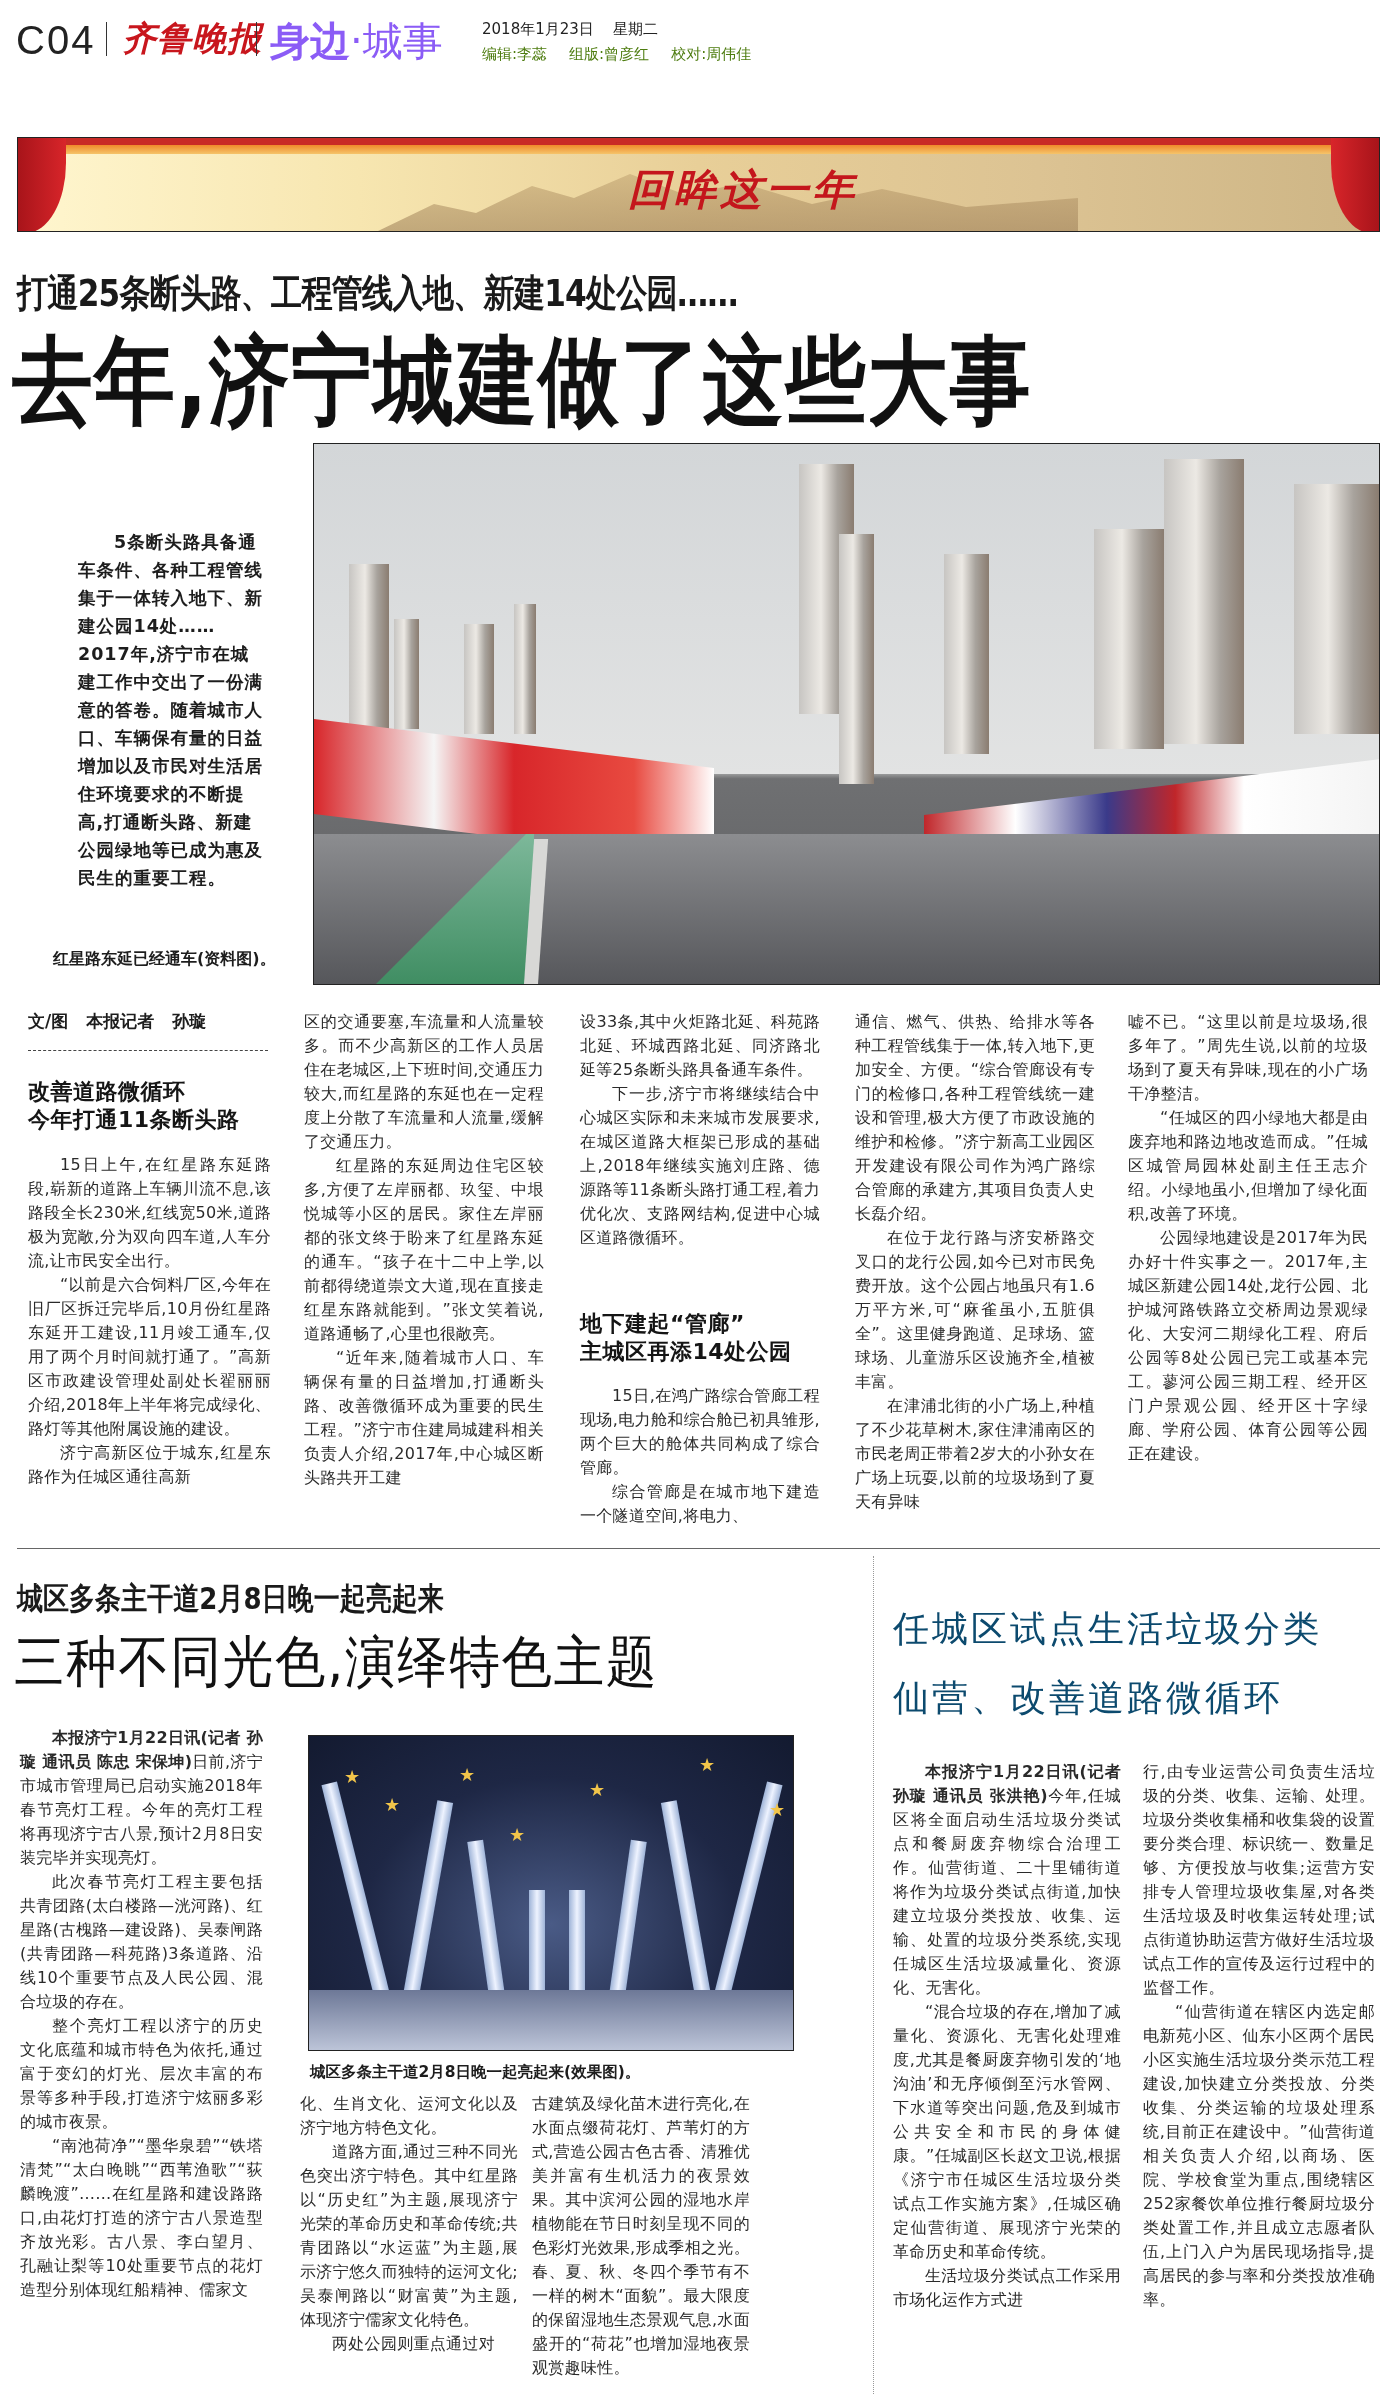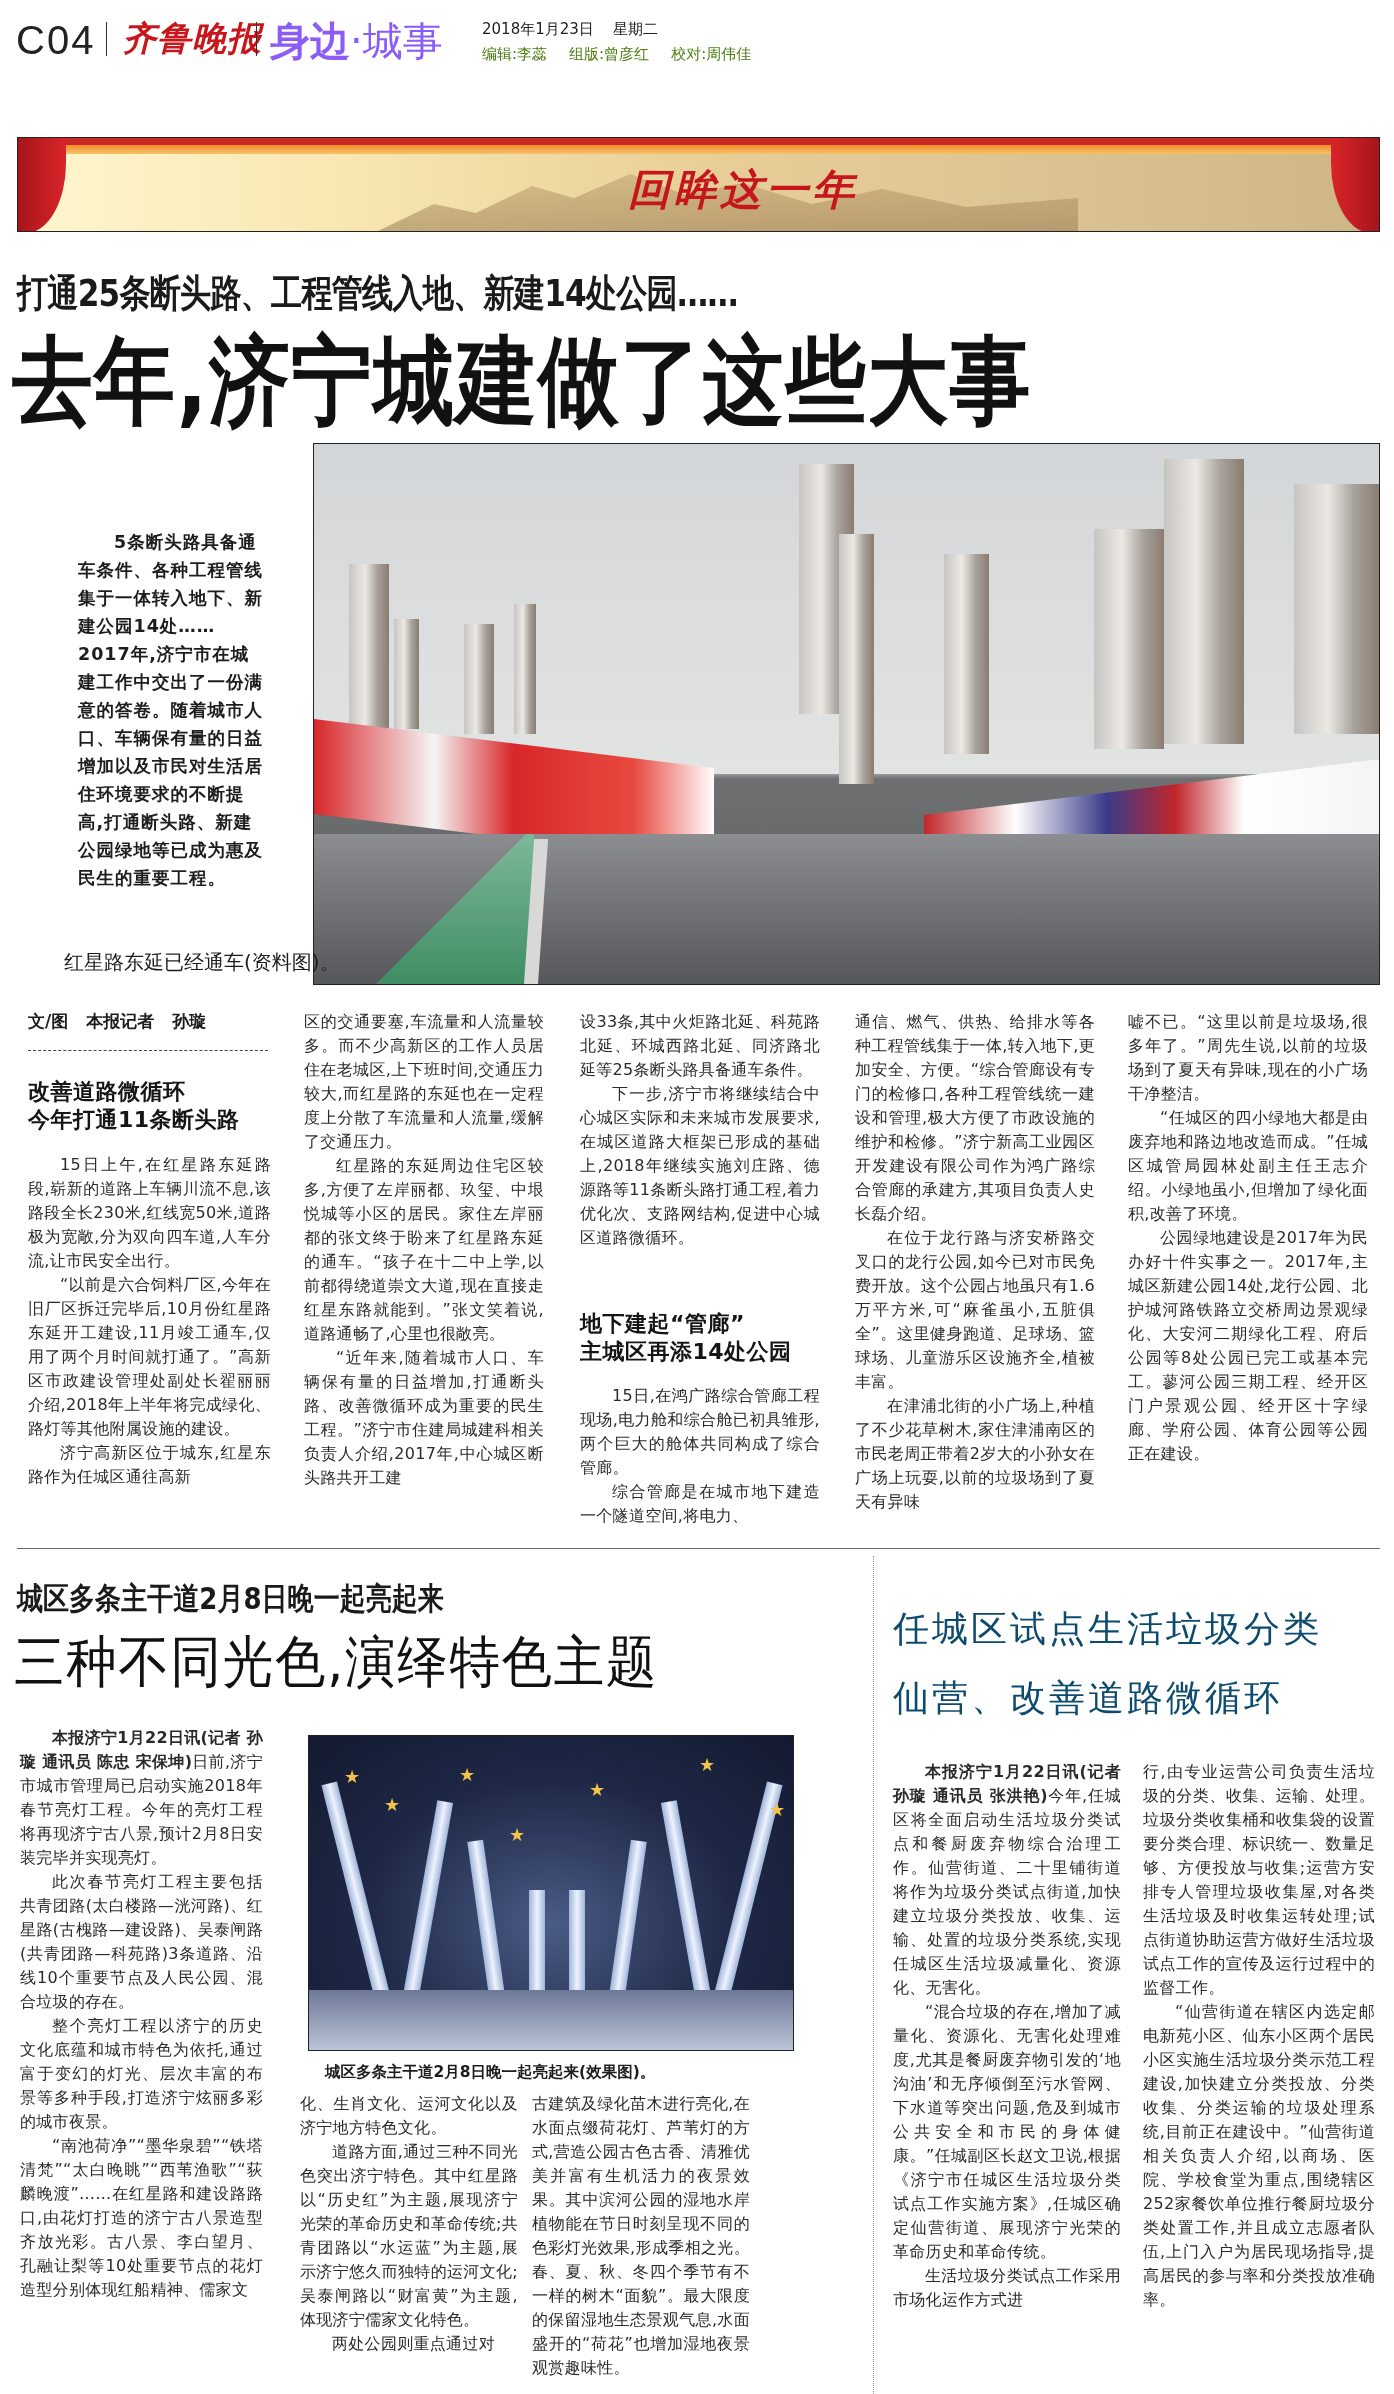--- a/index.html
+++ b/index.html
@@ -36,21 +36,21 @@
     background: linear-gradient(180deg, #d9dbdc 0%, #e4e5e5 48%, #cfd0cf 60%, #6f7072 62%, #5c5d60 100%); }
   .p1-sky { position: absolute; left: 0; top: 0; width: 100%; height: 330px; background: linear-gradient(180deg, #d3d6d8, #e2e3e3); }
   .p1-tower { position: absolute; background: linear-gradient(90deg, #c7c5c2, #ece9e4 40%, #a8a39d 70%, #8a7c70); }
   .p1-fence-l { position: absolute; left: 0; top: 275px; width: 400px; height: 95px; background: linear-gradient(90deg, #d8262a, #f5f5f5 30%, #d8262a 50%, #e84a40 80%, #ffffff); transform: skewY(7deg); transform-origin: left top; }
   .p1-fence-r { position: absolute; left: 610px; top: 315px; width: 457px; height: 85px; background: linear-gradient(90deg, #c0262a, #ffffff 20%, #3a3a8a 40%, #c0262a 55%, #ffffff 70%, #f4f4f4 100%); transform: skewY(-7deg); transform-origin: right top; }
   .p1-road { position: absolute; left: 0; top: 390px; width: 100%; height: 152px; background: linear-gradient(180deg, #8c8d90, #55565a); }
   .p1-median { position: absolute; left: 60px; top: 390px; width: 160px; height: 152px; background: linear-gradient(180deg, #7db89a, #3f8d62); clip-path: polygon(95% 0, 100% 0, 100% 100%, 0 100%); }
   .p1-curb { position: absolute; left: 215px; top: 395px; width: 14px; height: 147px; background: #d8d8d6; transform: skewX(-4deg); }
 
   .lede { left: 78px; top: 528px; width: 185px; font-size: 17.5px; line-height: 28px; font-weight: bold; color: #1d1d1d; text-indent: 36px; letter-spacing: 1px; }
-  .caption1 { left: 64px; top: 949px; font-size: 20px; font-weight: normal; color: #1d1d1d; }
+  .caption1 { left: 53px; top: 949px; font-size: 16px; font-weight: bold; color: #1d1d1d; }
 
   
   .byline { left: 28px; top: 1010px; font-size: 17px; font-weight: bold; color: #1d1d1d; }
   .byline span { margin-right: 18px; }
   .byline-rule { left: 28px; top: 1050px; width: 240px; border-top: 1px dashed #444; }
   .subhead { font-size: 22px; font-weight: bold; line-height: 28px; color: #151515; letter-spacing: 0.5px; }
   .col { font-size: 16px; line-height: 24px; color: #2a2a2a; text-align: justify; letter-spacing: 0.3px; }
   .col p { text-indent: 2em; }
   .col p.noindent { text-indent: 0; }
 
@@ -58,21 +58,21 @@
 
   
   .k2 { left: 17px; top: 1578px; font-size: 31px; font-weight: bold; color: #1a1a1a; transform: scaleX(0.84); transform-origin: left top; }
   .h2 { left: 14px; top: 1625px; font-size: 56px; color: #111; letter-spacing: 2px; transform: scaleX(0.9); transform-origin: left top; font-weight: normal; }
 
   .photo2 { left: 308px; top: 1735px; width: 486px; height: 316px; border: 1px solid #222; overflow: hidden;
     background: radial-gradient(ellipse at 50% 60%, #4a5b86 0%, #1e2745 55%, #131a30 100%); }
   .p2-tree { position: absolute; bottom: 40px; width: 16px; background: linear-gradient(90deg, #9fb4d8, #eef3ff, #9fb4d8); }
   .p2-road { position: absolute; left: 0; bottom: 0; width: 100%; height: 60px; background: linear-gradient(180deg, #6d7897, #bcc4d8); }
   .p2-star { position: absolute; color: #f2c54a; font-size: 18px; line-height: 1; }
-  .caption2 { left: 310px; top: 2062px; font-size: 15.5px; font-weight: bold; color: #1d1d1d; margin-left: 15px; }
+  .caption2 { left: 310px; top: 2062px; font-size: 15.5px; font-weight: bold; color: #1d1d1d; }
 
   .dateline { font-weight: bold; }
 
   
   .h3 { left: 893px; font-size: 36px; color: #0c4a6e; letter-spacing: 3px; }
   .vrule { left: 873px; top: 1556px; height: 838px; border-left: 1px dotted #999; }
 </style>
 </head>
 <body>
 

